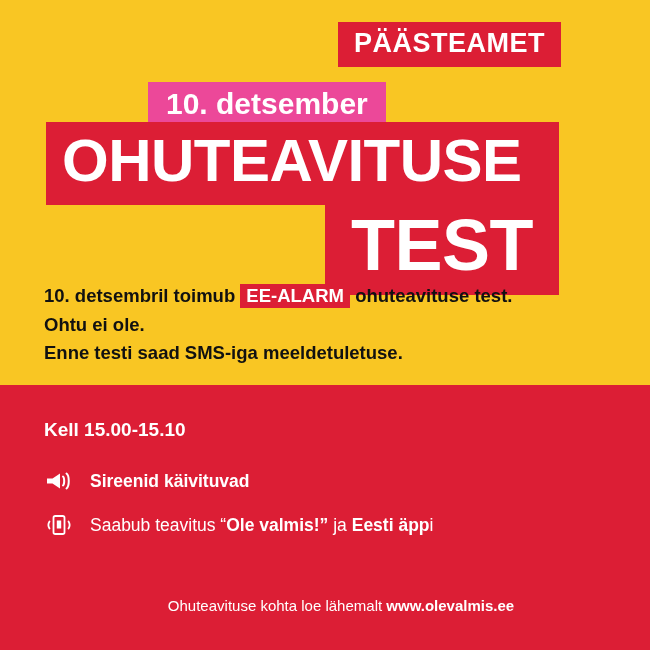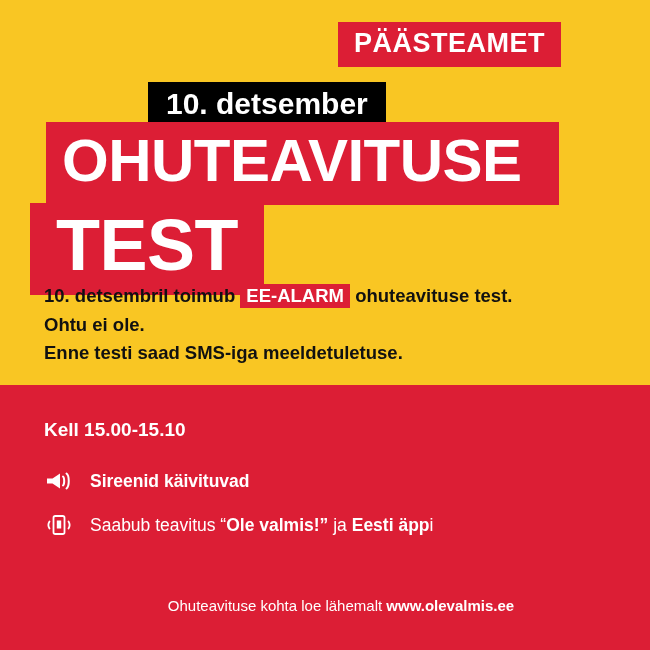--- a/index.html
+++ b/index.html
@@ -34,21 +34,21 @@
     font-weight: bold;
     font-size: 27px;
     letter-spacing: 0.5px;
     padding: 8px 16px 10px 16px;
     line-height: 1;
   }
   .date-badge {
     position: absolute;
     top: 82px;
     left: 148px;
-    background: #000000;
+    background: #ec4899;
     color: #FFFFFF;
     font-weight: bold;
     font-size: 30px;
     padding: 7px 18px 10px 18px;
     line-height: 1;
   }
   .title-block {
     position: absolute;
     top: 122px;
     left: 30px;
@@ -60,21 +60,21 @@
     color: #FFFFFF;
     font-weight: bold;
     font-size: 60px;
     line-height: 1;
     padding: 9px 16px 14px 16px;
     letter-spacing: -0.5px;
     margin-left: 16px;
   }
   .title-line2-wrap {
     display: block;
-    text-align: left;
+    text-align: right;
     margin-top: -2px;
   }
   .title-line2 {
     display: inline-block;
     background: #DC1E35;
     color: #FFFFFF;
     font-weight: bold;
     font-size: 72px;
     line-height: 1;
     padding: 6px 26px 14px 26px;

